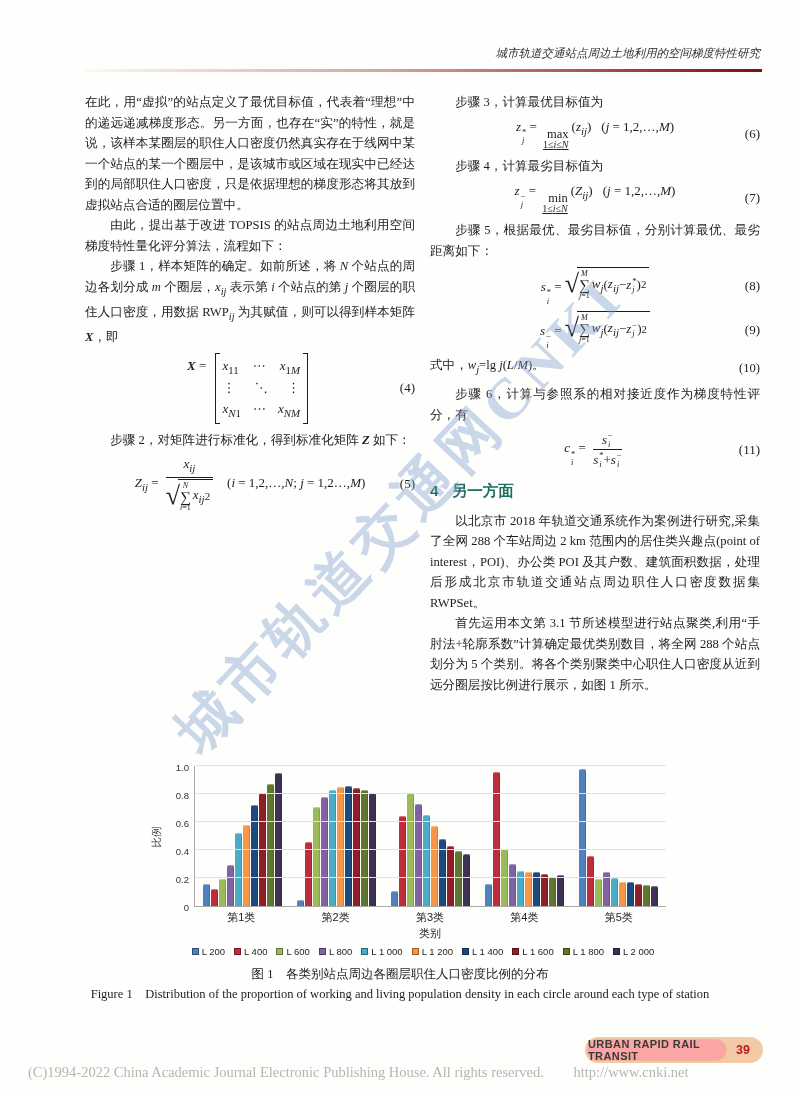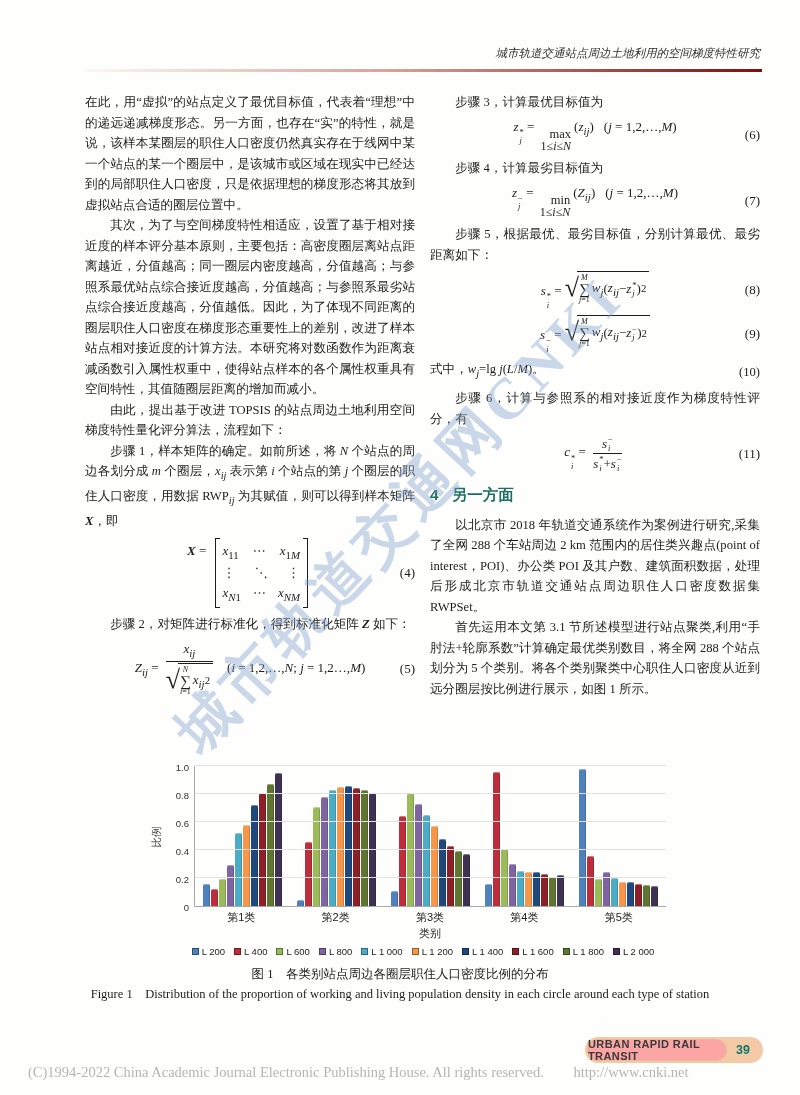--- a/index.html
+++ b/index.html
@@ -22,21 +22,21 @@
   
   .eq{position:relative;display:flex;justify-content:center;align-items:center;
       margin:6px 0;font-size:13px;line-height:1.25;}
   .eq .num{position:absolute;right:0;top:50%;transform:translateY(-50%);}
   .eqline{position:relative;display:flex;justify-content:space-between;align-items:center;margin:4px 0;font-size:12.6px;}
   .cond{margin-left:10px;}
 
   .ss{display:inline-flex;flex-direction:column;align-items:flex-start;font-size:8.5px;line-height:1;vertical-align:-4px;margin-left:1px;}
   .opstack{display:inline-flex;flex-direction:column;align-items:flex-end;vertical-align:-7px;margin:0 3px;line-height:1;}
   .opstack .op{font-size:12.5px;}
-  .opstack .oplim{font-size:12px;}
+  .opstack .oplim{font-size:10px;text-decoration:underline;}
   .sum{display:inline-flex;flex-direction:column;align-items:center;line-height:1;font-size:8px;vertical-align:middle;margin:0 2px;}
   .sum .sg{font-size:15px;line-height:0.95;}
   .sqrt{display:inline-flex;align-items:center;}
   .sqrt .rad{font-size:26px;line-height:0.8;font-style:normal;transform:translateY(1px);}
   .sqrt .ovl{border-top:1.2px solid #1d1d1d;display:inline-flex;align-items:center;padding:2px 3px 0 0;margin-left:-2px;}
   .frac{display:inline-flex;flex-direction:column;text-align:center;vertical-align:middle;margin:0 4px;}
   .frac .fr-t{border-bottom:1px solid #1d1d1d;padding:0 4px 1px;display:inline-flex;justify-content:center;align-items:center;}
   .frac .fr-b{padding-top:1px;display:inline-flex;justify-content:center;align-items:center;}
   .mtx{display:inline-flex;flex-direction:column;border-left:1.3px solid #1d1d1d;border-right:1.3px solid #1d1d1d;
        padding:3px 7px;margin:0 5px;position:relative;justify-content:center;}
@@ -77,37 +77,36 @@
   .cap{position:absolute;left:0;right:0;text-align:center;}
   .cap-zh{top:966px;font-size:12.5px;}
   .cap-en{top:986px;font-size:12.5px;}
 
   
   .badge{position:absolute;left:585px;top:1037px;width:178px;height:26px;background:#F4C9A6;border-radius:13px;z-index:2;}
   .badge-inner{position:absolute;left:2px;top:2px;bottom:2px;width:138px;background:#fca5a5;border:1px solid #E8B994;border-radius:11px;
       display:flex;align-items:center;justify-content:center;
       font-family:"Liberation Sans","DejaVu Sans",sans-serif;font-size:11px;font-weight:bold;letter-spacing:0.4px;color:#3a3a3a;}
   .badge-num{position:absolute;right:13px;top:0;bottom:0;display:flex;align-items:center;
-      font-family:"Liberation Sans","DejaVu Sans",sans-serif;font-size:12.5px;font-weight:bold;color:#0f766e;}
+      font-family:"Liberation Sans","DejaVu Sans",sans-serif;font-size:12.5px;font-weight:bold;color:#b91c1c;}
   .copyright{position:absolute;left:28px;top:1064px;font-size:14.5px;color:#b7b5b2;white-space:nowrap;}
   .copyright .url{margin-left:26px;}
 </style>
 </head>
 <body>
 
 <div class="page">
 
   <div class="running-title">城市轨道交通站点周边土地利用的空间梯度特性研究</div>
   <div class="header-rule"></div>
 
   <div class="watermark">城市轨道交通网CNKI</div>
 
   <div class="col col-left">
     <p>在此，用“虚拟”的站点定义了最优目标值，代表着“理想”中的递远递减梯度形态。另一方面，也存在“实”的特性，就是说，该样本某圈层的职住人口密度仍然真实存在于线网中某一个站点的某一个圈层中，是该城市或区域在现实中已经达到的局部职住人口密度，只是依据理想的梯度形态将其放到虚拟站点合适的圈层位置中。</p>
-    <p class="ind">其次，为了与空间梯度特性相适应，设置了基于相对接近度的样本评分基本原则，主要包括：高密度圈层离站点距离越近，分值越高；同一圈层内密度越高，分值越高；与参照系最优站点综合接近度越高，分值越高；与参照系最劣站点综合接近度越高，分值越低。因此，为了体现不同距离的圈层职住人口密度在梯度形态重要性上的差别，改进了样本站点相对接近度的计算方法。本研究将对数函数作为距离衰减函数引入属性权重中，使得站点样本的各个属性权重具有空间特性，其值随圈层距离的增加而减小。</p>
     <p class="ind">由此，提出基于改进 TOPSIS 的站点周边土地利用空间梯度特性量化评分算法，流程如下：</p>
     <p class="ind">步骤 1，样本矩阵的确定。如前所述，将 <i>N</i> 个站点的周边各划分成 <i>m</i> 个圈层，<i>x<sub>ij</sub></i> 表示第 <i>i</i> 个站点的第 <i>j</i> 个圈层的职住人口密度，用数据 RWP<sub><i>ij</i></sub> 为其赋值，则可以得到样本矩阵 <b><i>X</i></b>，即</p>
     <div class="eq">
       <span><b><i>X</i></b> = <span class="mtx">
             <span class="mrow">
               <span><i>x</i><sub>11</sub></span>
               <span>⋯</span>
               <span><i>x</i><sub>1<i>M</i></sub></span>
             </span>
             <span class="mrow">

